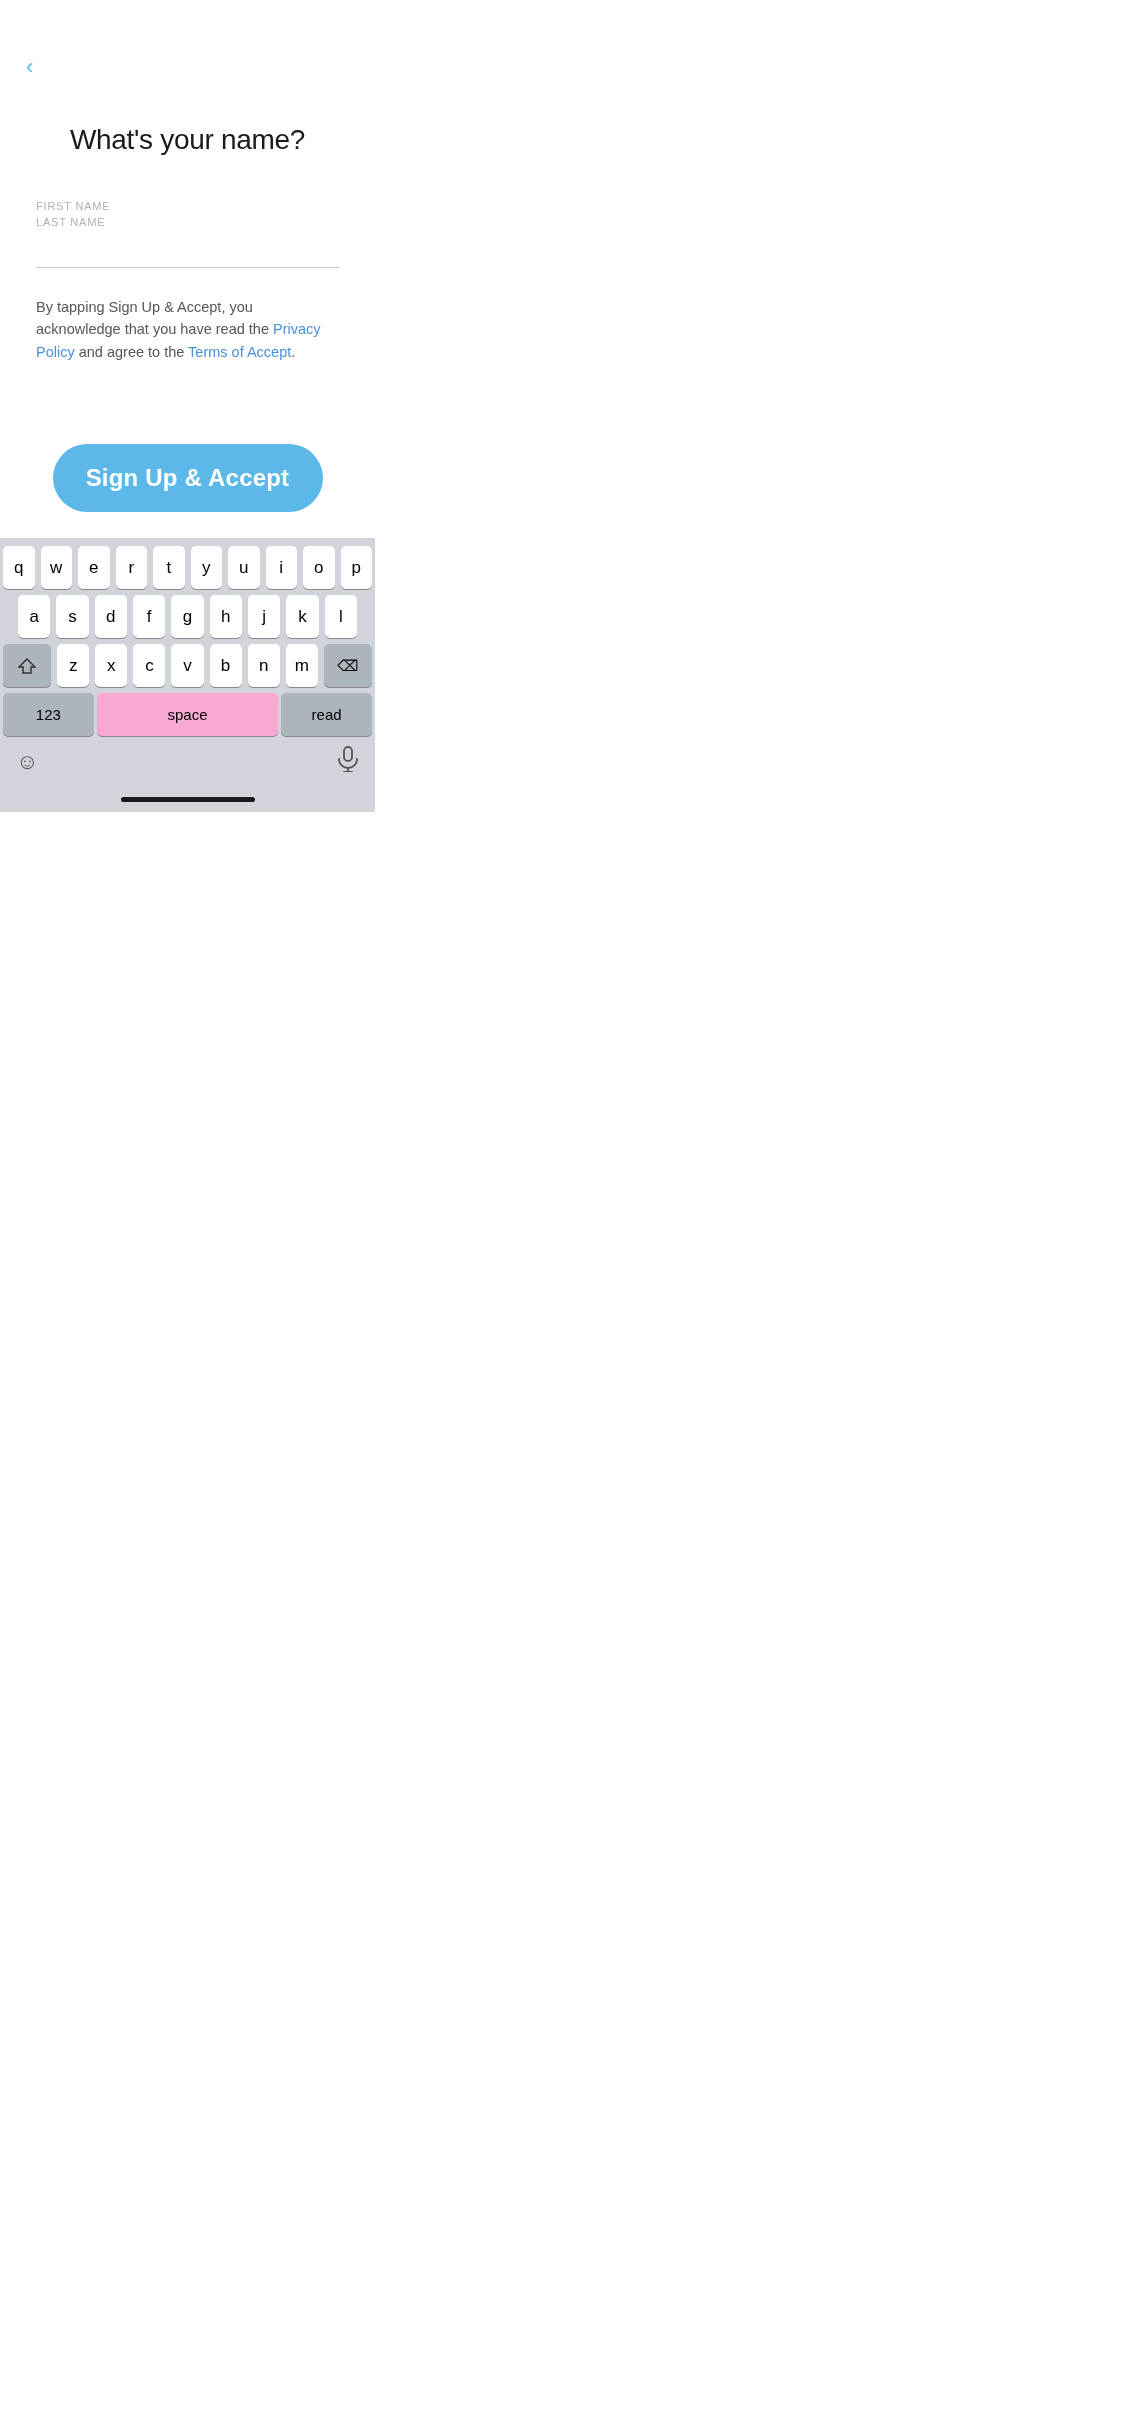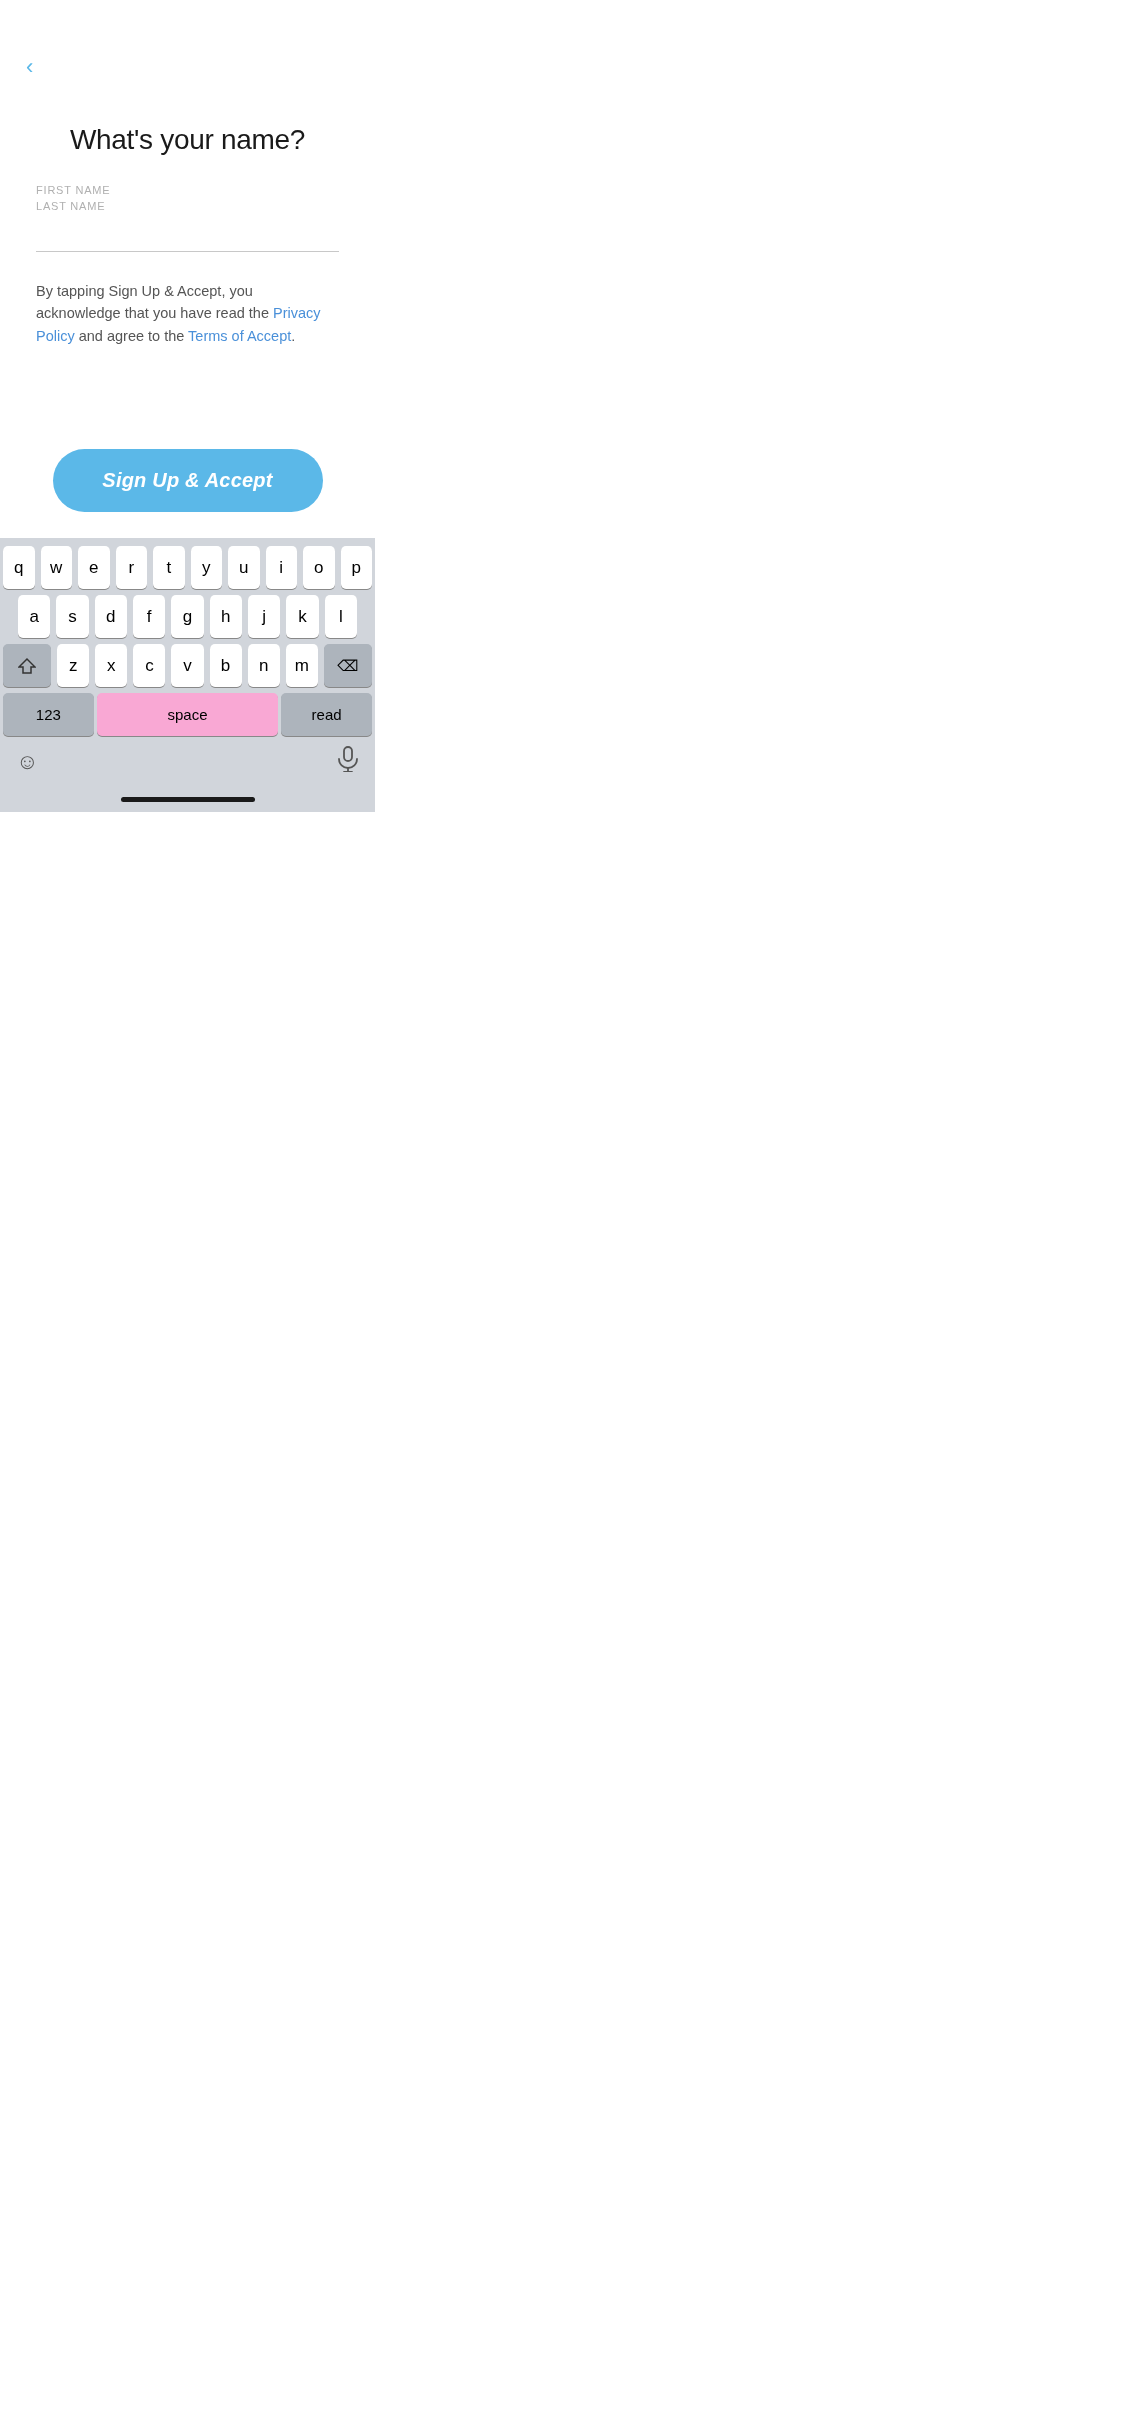--- a/index.html
+++ b/index.html
@@ -33,21 +33,21 @@
 
     .content {
       padding: 80px 36px 0 36px;
     }
 
     .page-title {
       font-size: 28px;
       font-weight: 400;
       color: #1a1a1a;
       text-align: center;
-      margin-bottom: 28px;
+      margin-bottom: 44px;
       letter-spacing: -0.3px;
     }
 
     .field-label {
       font-size: 11px;
       font-weight: 400;
       color: #b0b0b0;
       letter-spacing: 0.8px;
       margin-bottom: 4px;
     }
@@ -81,29 +81,28 @@
     }
 
     .signup-btn {
       position: absolute;
       bottom: 300px;
       left: 50%;
       transform: translateX(-50%);
       width: 270px;
       background: #5bb8e8;
       color: #ffffff;
-      font-size: 20px;
+      font-size: 24px;
       font-weight: 600;
       border: none;
       border-radius: 35px;
       padding: 20px 0;
       cursor: pointer;
       text-align: center;
       letter-spacing: 0.2px;
-      font-style: italic;
     }
 
     
     .keyboard {
       position: absolute;
       bottom: 0;
       left: 0;
       width: 375px;
       background: #d1d5db;
       padding-top: 8px;

